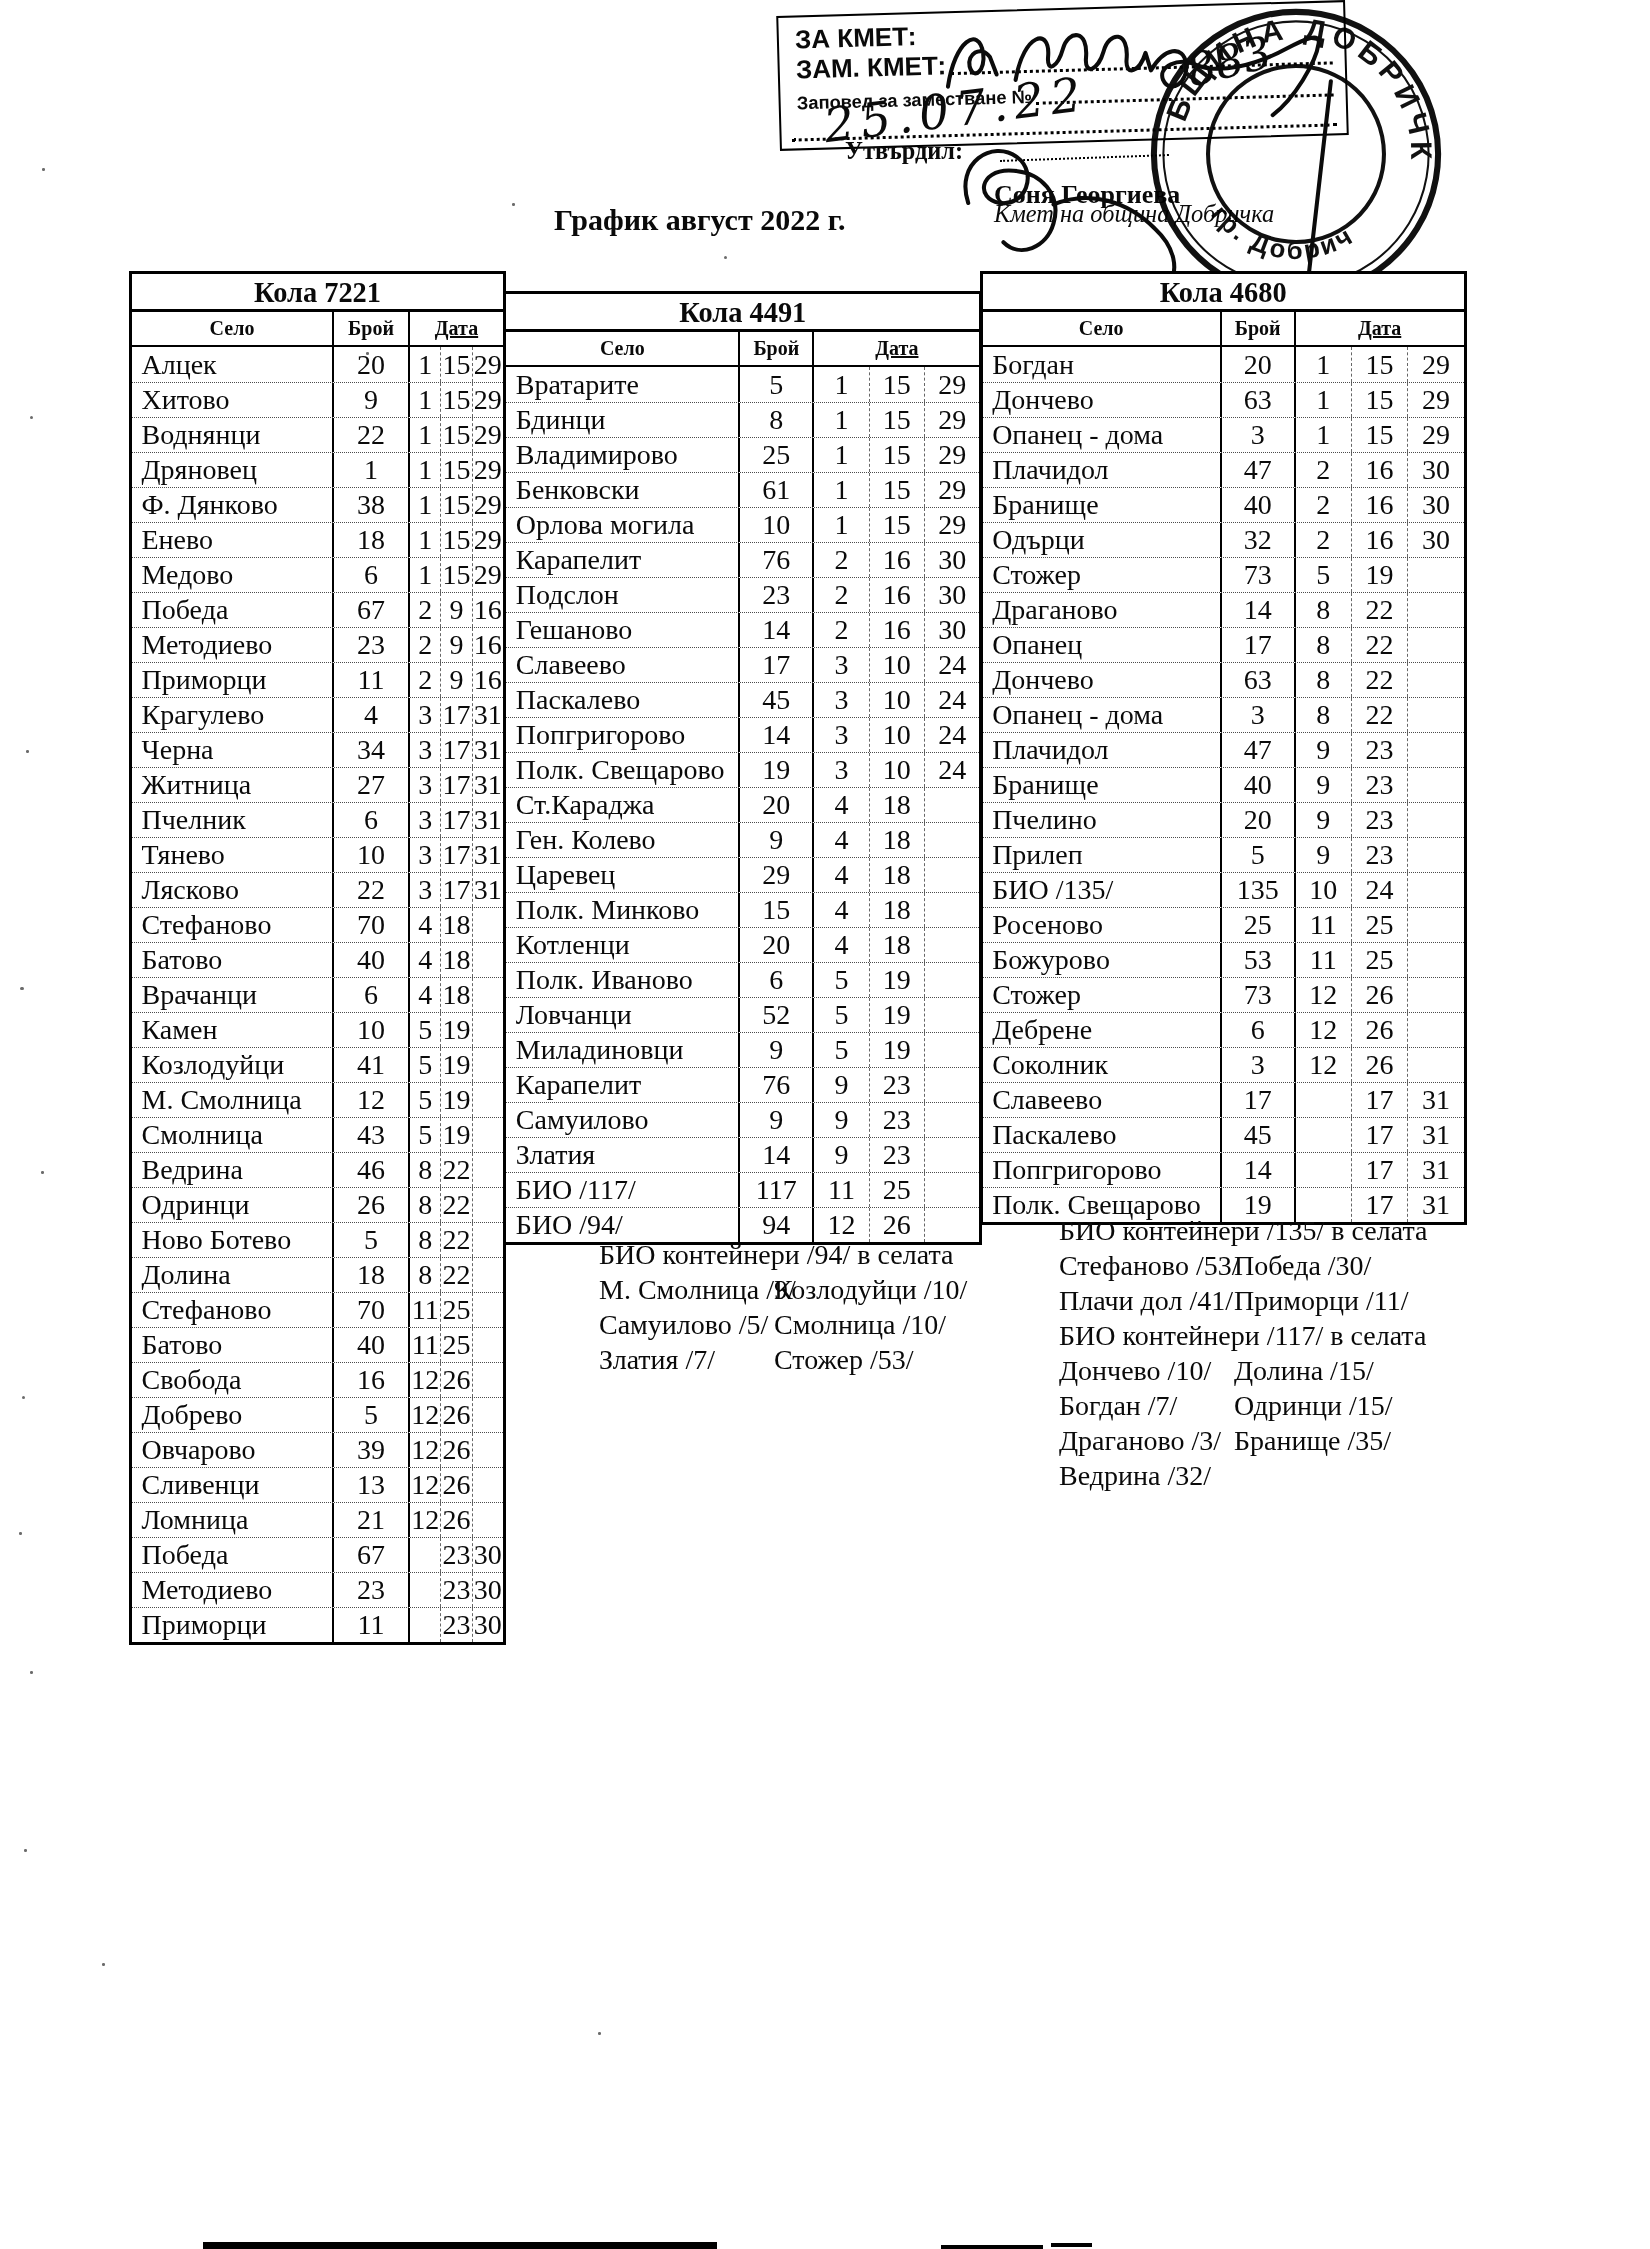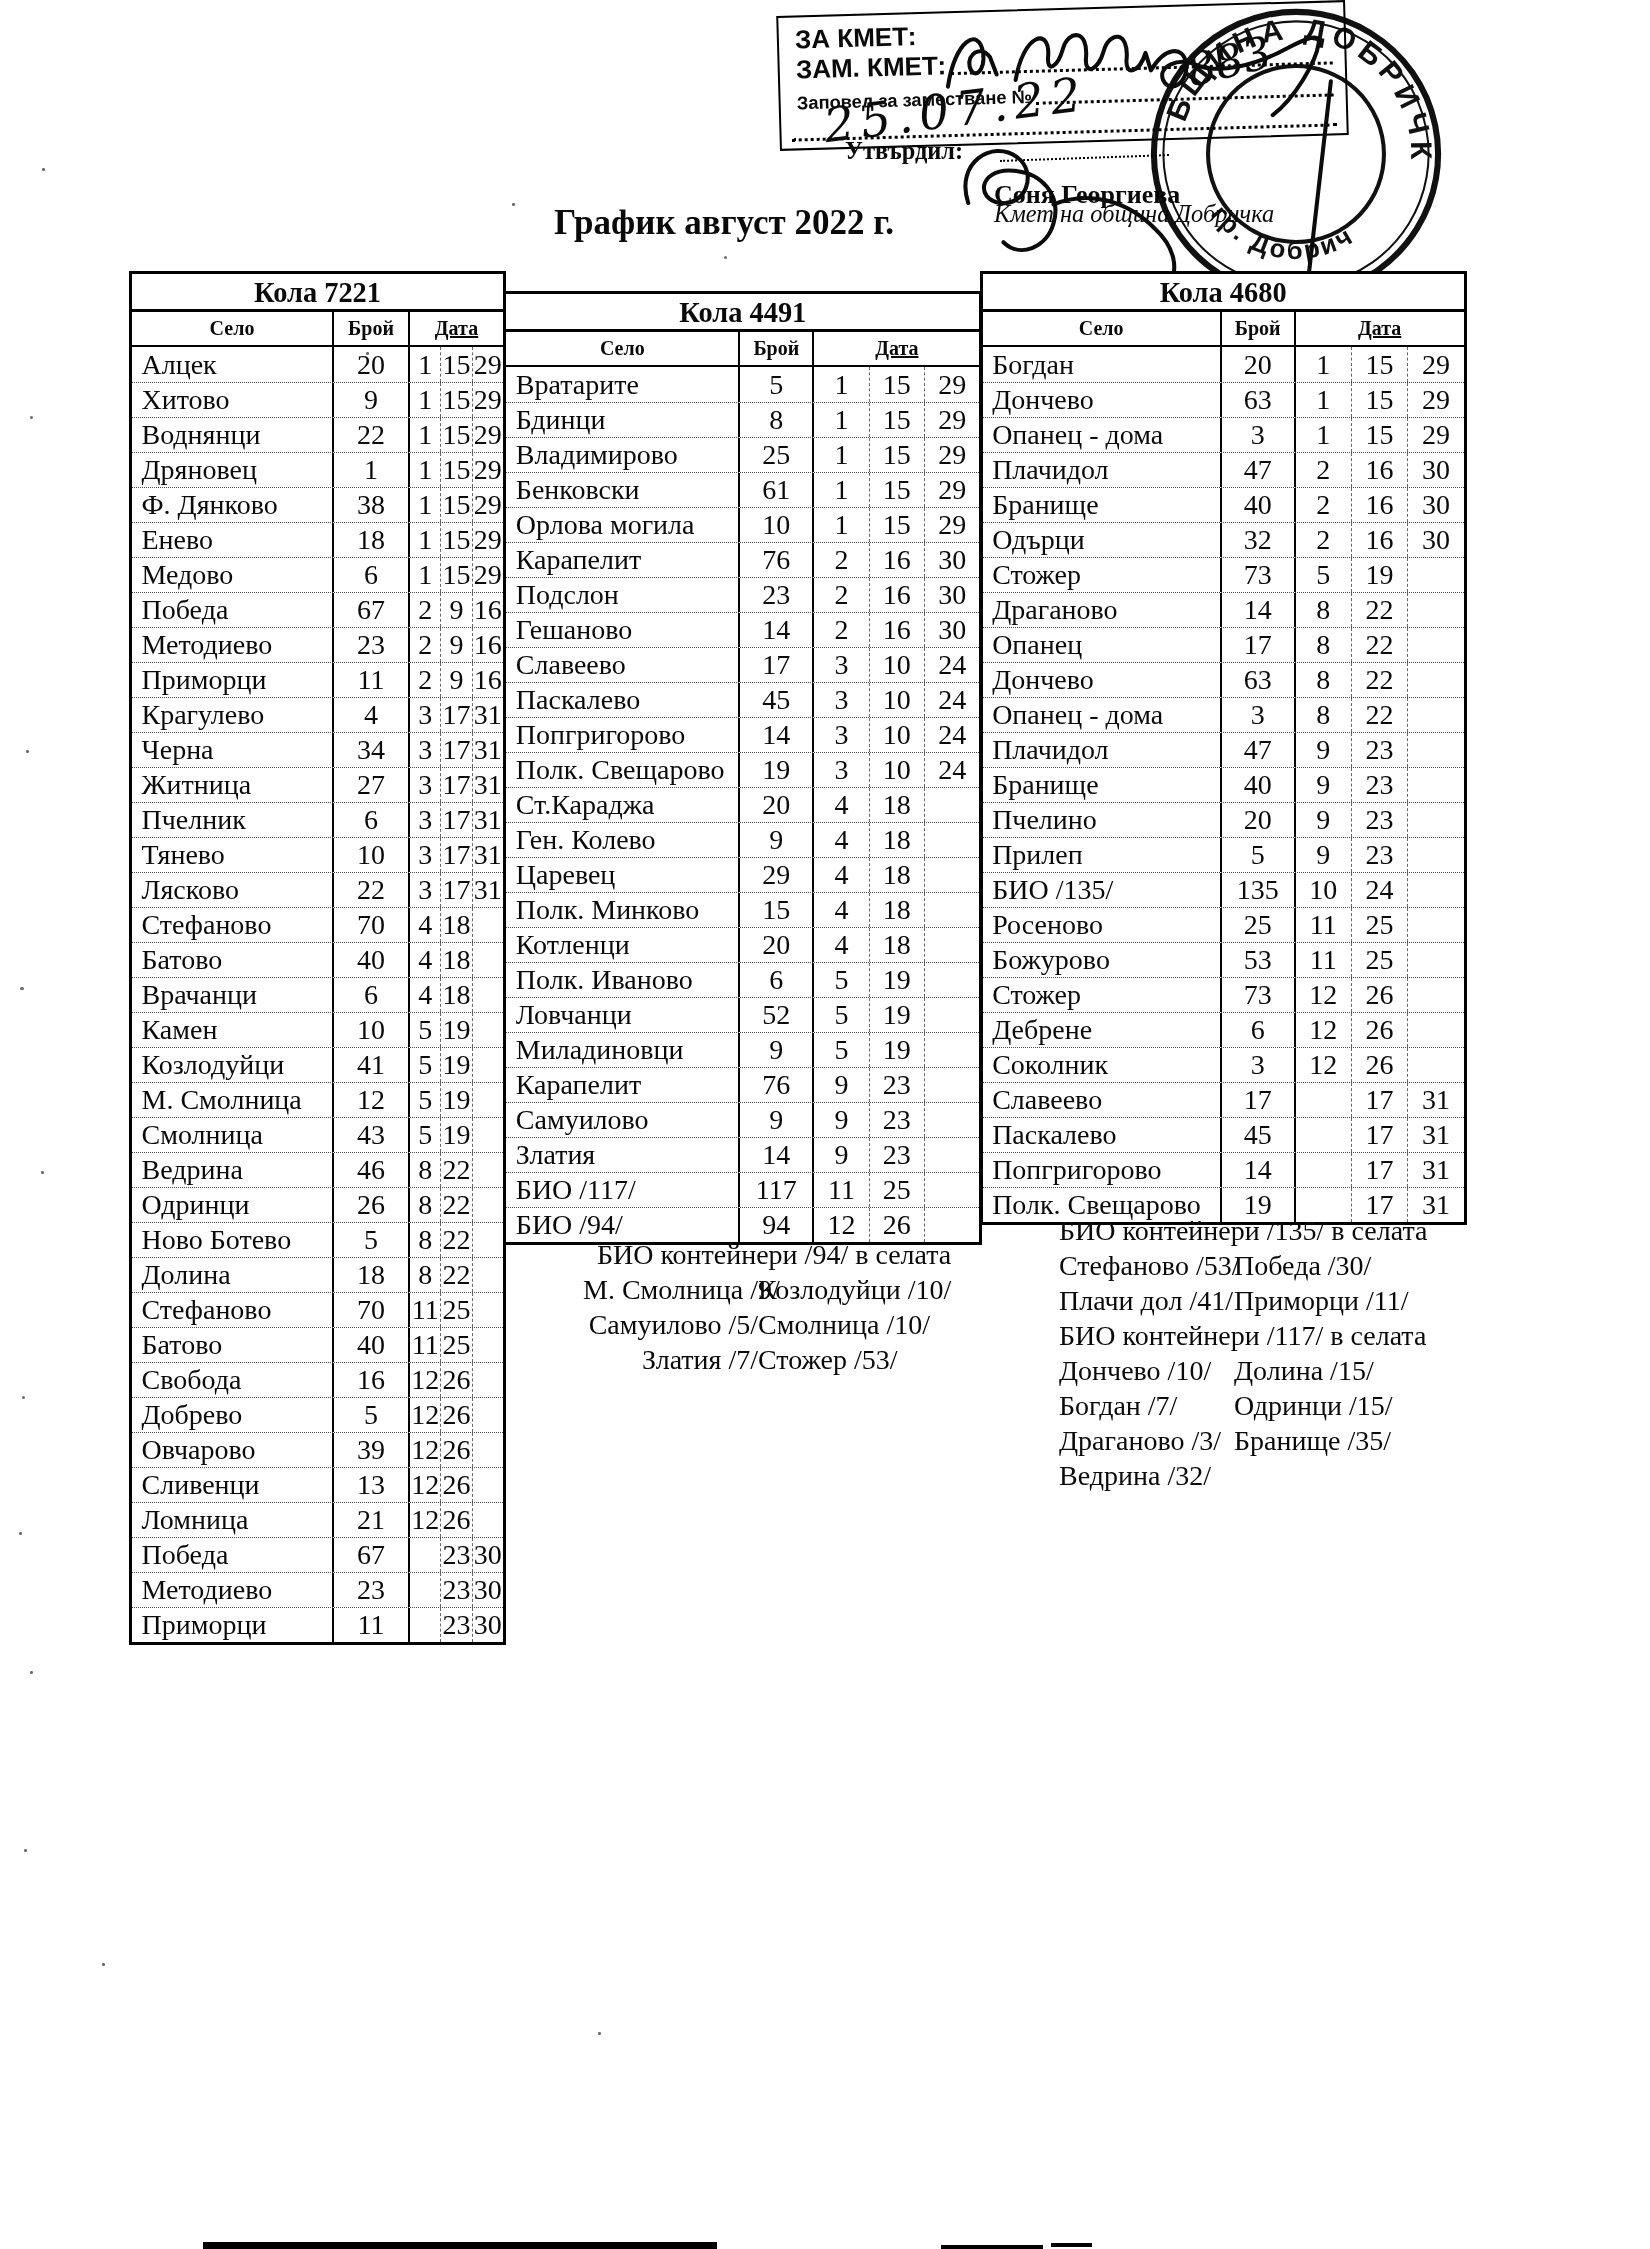--- a/index.html
+++ b/index.html
@@ -23,21 +23,21 @@
   .ab-dots{flex:1;border-bottom:3.4px dotted #000;margin:0 2.7px 5.4px 4.1px;height:1.4px;}
   .ab-dots-full{position:absolute;left:9.5px;right:9.5px;bottom:6.8px;border-bottom:3.4px dotted #000;height:1.4px;}
 
   
   .approve-label{position:absolute;left:845px;top:137px;font-size:24.4px;font-weight:bold;}
   .approve-dots{position:absolute;left:1000px;top:157px;width:169px;border-bottom:2.7px dotted #000;transform:rotate(-2deg);}
   .approved-name{position:absolute;left:994px;top:180px;font-size:26px;font-weight:bold;white-space:nowrap;}
   .approved-role{position:absolute;left:994px;top:200px;font-size:24.4px;font-style:italic;white-space:nowrap;}
 
   
-  .doc-title{position:absolute;left:554px;top:203px;font-size:35px;font-weight:bold;white-space:nowrap;}
+  .doc-title{position:absolute;left:554px;top:203px;font-size:30px;font-weight:bold;white-space:nowrap;}
 
   
   .stamp-svg{position:absolute;left:1137px;top:-5.4px;pointer-events:none;opacity:.93;}
   .stamp-text{font-family:"Liberation Sans",sans-serif;font-weight:bold;font-size:44px;letter-spacing:8px;fill:#000;}
   .stamp-text-b{font-family:"Liberation Sans",sans-serif;font-weight:bold;font-size:38px;letter-spacing:4px;fill:#000;}
 
   
   .hand-svg{position:absolute;left:745px;top:0;pointer-events:none;}
   .hw-stroke{fill:none;stroke:#0b0b0b;stroke-width:6;stroke-linecap:round;stroke-linejoin:round;}
   .hw-num{font-family:"DejaVu Serif",serif;font-style:italic;font-size:66px;fill:#0b0b0b;}
@@ -60,21 +60,21 @@
   .t-row{display:flex;height:var(--rh);font-size:28px;white-space:nowrap;}
   .t-row + .t-row{border-top:1.4px dotted #4c4c4c;}
   .c-village{width:var(--wv);border-right:2.7px solid #000;display:flex;align-items:center;padding-left:9.5px;}
   .c-count{width:var(--wc);border-right:2.7px solid #000;display:flex;align-items:center;justify-content:center;}
   .c-date{flex:1;display:flex;}
   .dsub{flex:1;display:flex;align-items:center;justify-content:center;}
   .dsub + .dsub{border-left:1.4px dashed #666;}
 
   
   .notes{position:absolute;font-size:28px;line-height:35px;white-space:nowrap;}
-  #notes-mid{left:583px;top:1237px;text-align:right;}
+  #notes-mid{left:599px;top:1237px;}
   #notes-right{left:1059px;top:1213px;}
   .note-pair{display:flex;}
   .np1{width:175px;flex-shrink:0;}
 
   
   .executors{position:absolute;left:583px;top:1545px;font-size:28px;line-height:35px;white-space:nowrap;}
 
   
   .noise{position:absolute;background:#6b6b6b;border-radius:50%;}
   .bar{position:absolute;background:#000;}

